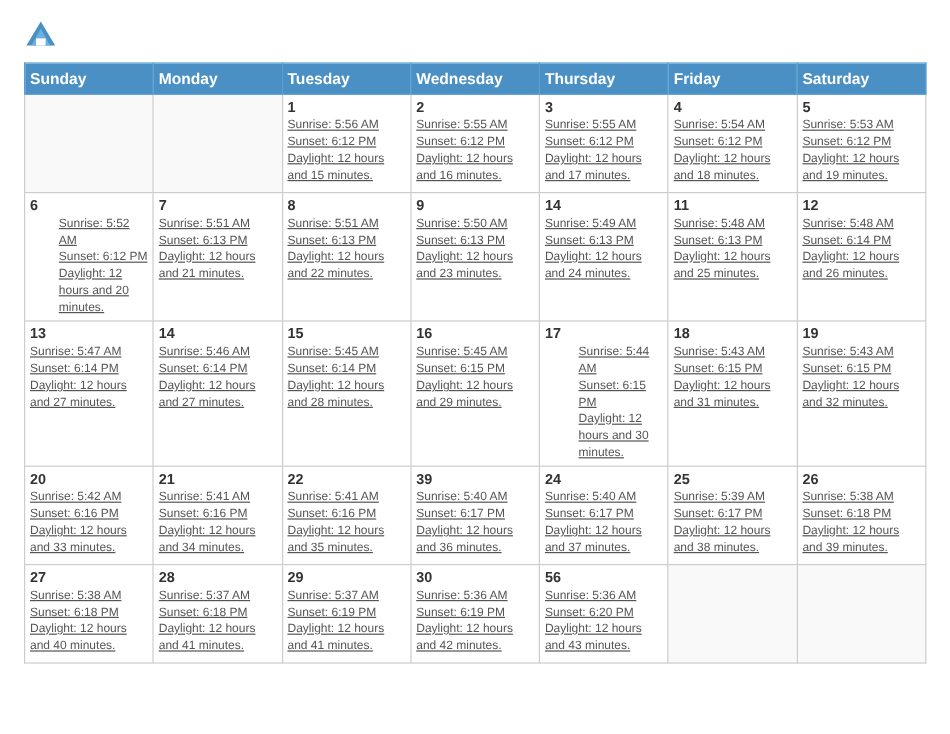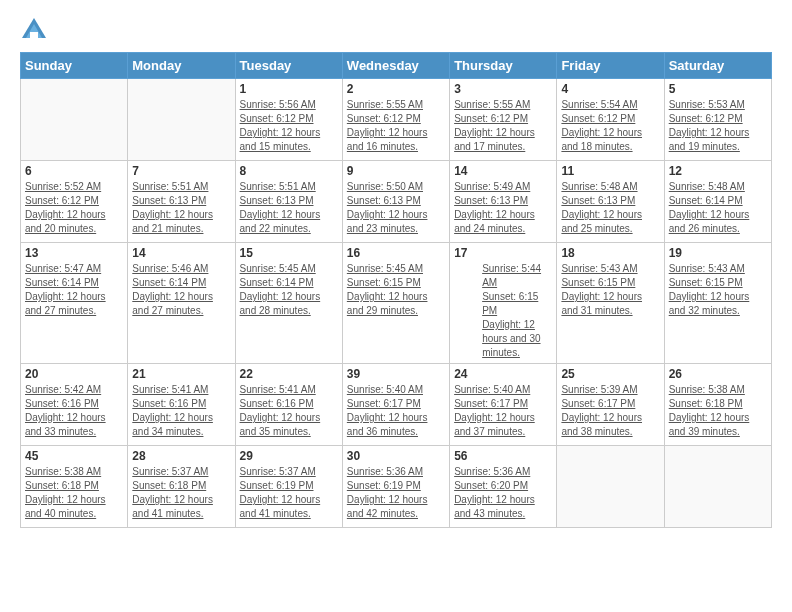--- a/index.html
+++ b/index.html
@@ -165,21 +165,21 @@
           <td>
             <span class="day-number">5</span>
             <div class="day-info" style="white-space: pre-line;">Sunrise: 5:53 AM
 Sunset: 6:12 PM
 Daylight: 12 hours and 19 minutes.</div>
           </td>
         </tr>
         <tr>
           <td>
             <span class="day-number">6</span>
-            <div class="day-info" style="white-space: pre-line;">Sunrise: 5:52 AM
+            <div class="day-info" style="white-space: pre-line; margin-left: 24px;">Sunrise: 5:52 AM
 Sunset: 6:12 PM
 Daylight: 12 hours and 20 minutes.</div>
           </td>
           <td>
             <span class="day-number">7</span>
             <div class="day-info" style="white-space: pre-line;">Sunrise: 5:51 AM
 Sunset: 6:13 PM
 Daylight: 12 hours and 21 minutes.</div>
           </td>
           <td>
@@ -296,21 +296,21 @@
           </td>
           <td>
             <span class="day-number">26</span>
             <div class="day-info" style="white-space: pre-line;">Sunrise: 5:38 AM
 Sunset: 6:18 PM
 Daylight: 12 hours and 39 minutes.</div>
           </td>
         </tr>
         <tr>
           <td>
-            <span class="day-number">45</span>
+            <span class="day-number">27</span>
             <div class="day-info" style="white-space: pre-line;">Sunrise: 5:38 AM
 Sunset: 6:18 PM
 Daylight: 12 hours and 40 minutes.</div>
           </td>
           <td>
             <span class="day-number">28</span>
             <div class="day-info" style="white-space: pre-line;">Sunrise: 5:37 AM
 Sunset: 6:18 PM
 Daylight: 12 hours and 41 minutes.</div>
           </td>

